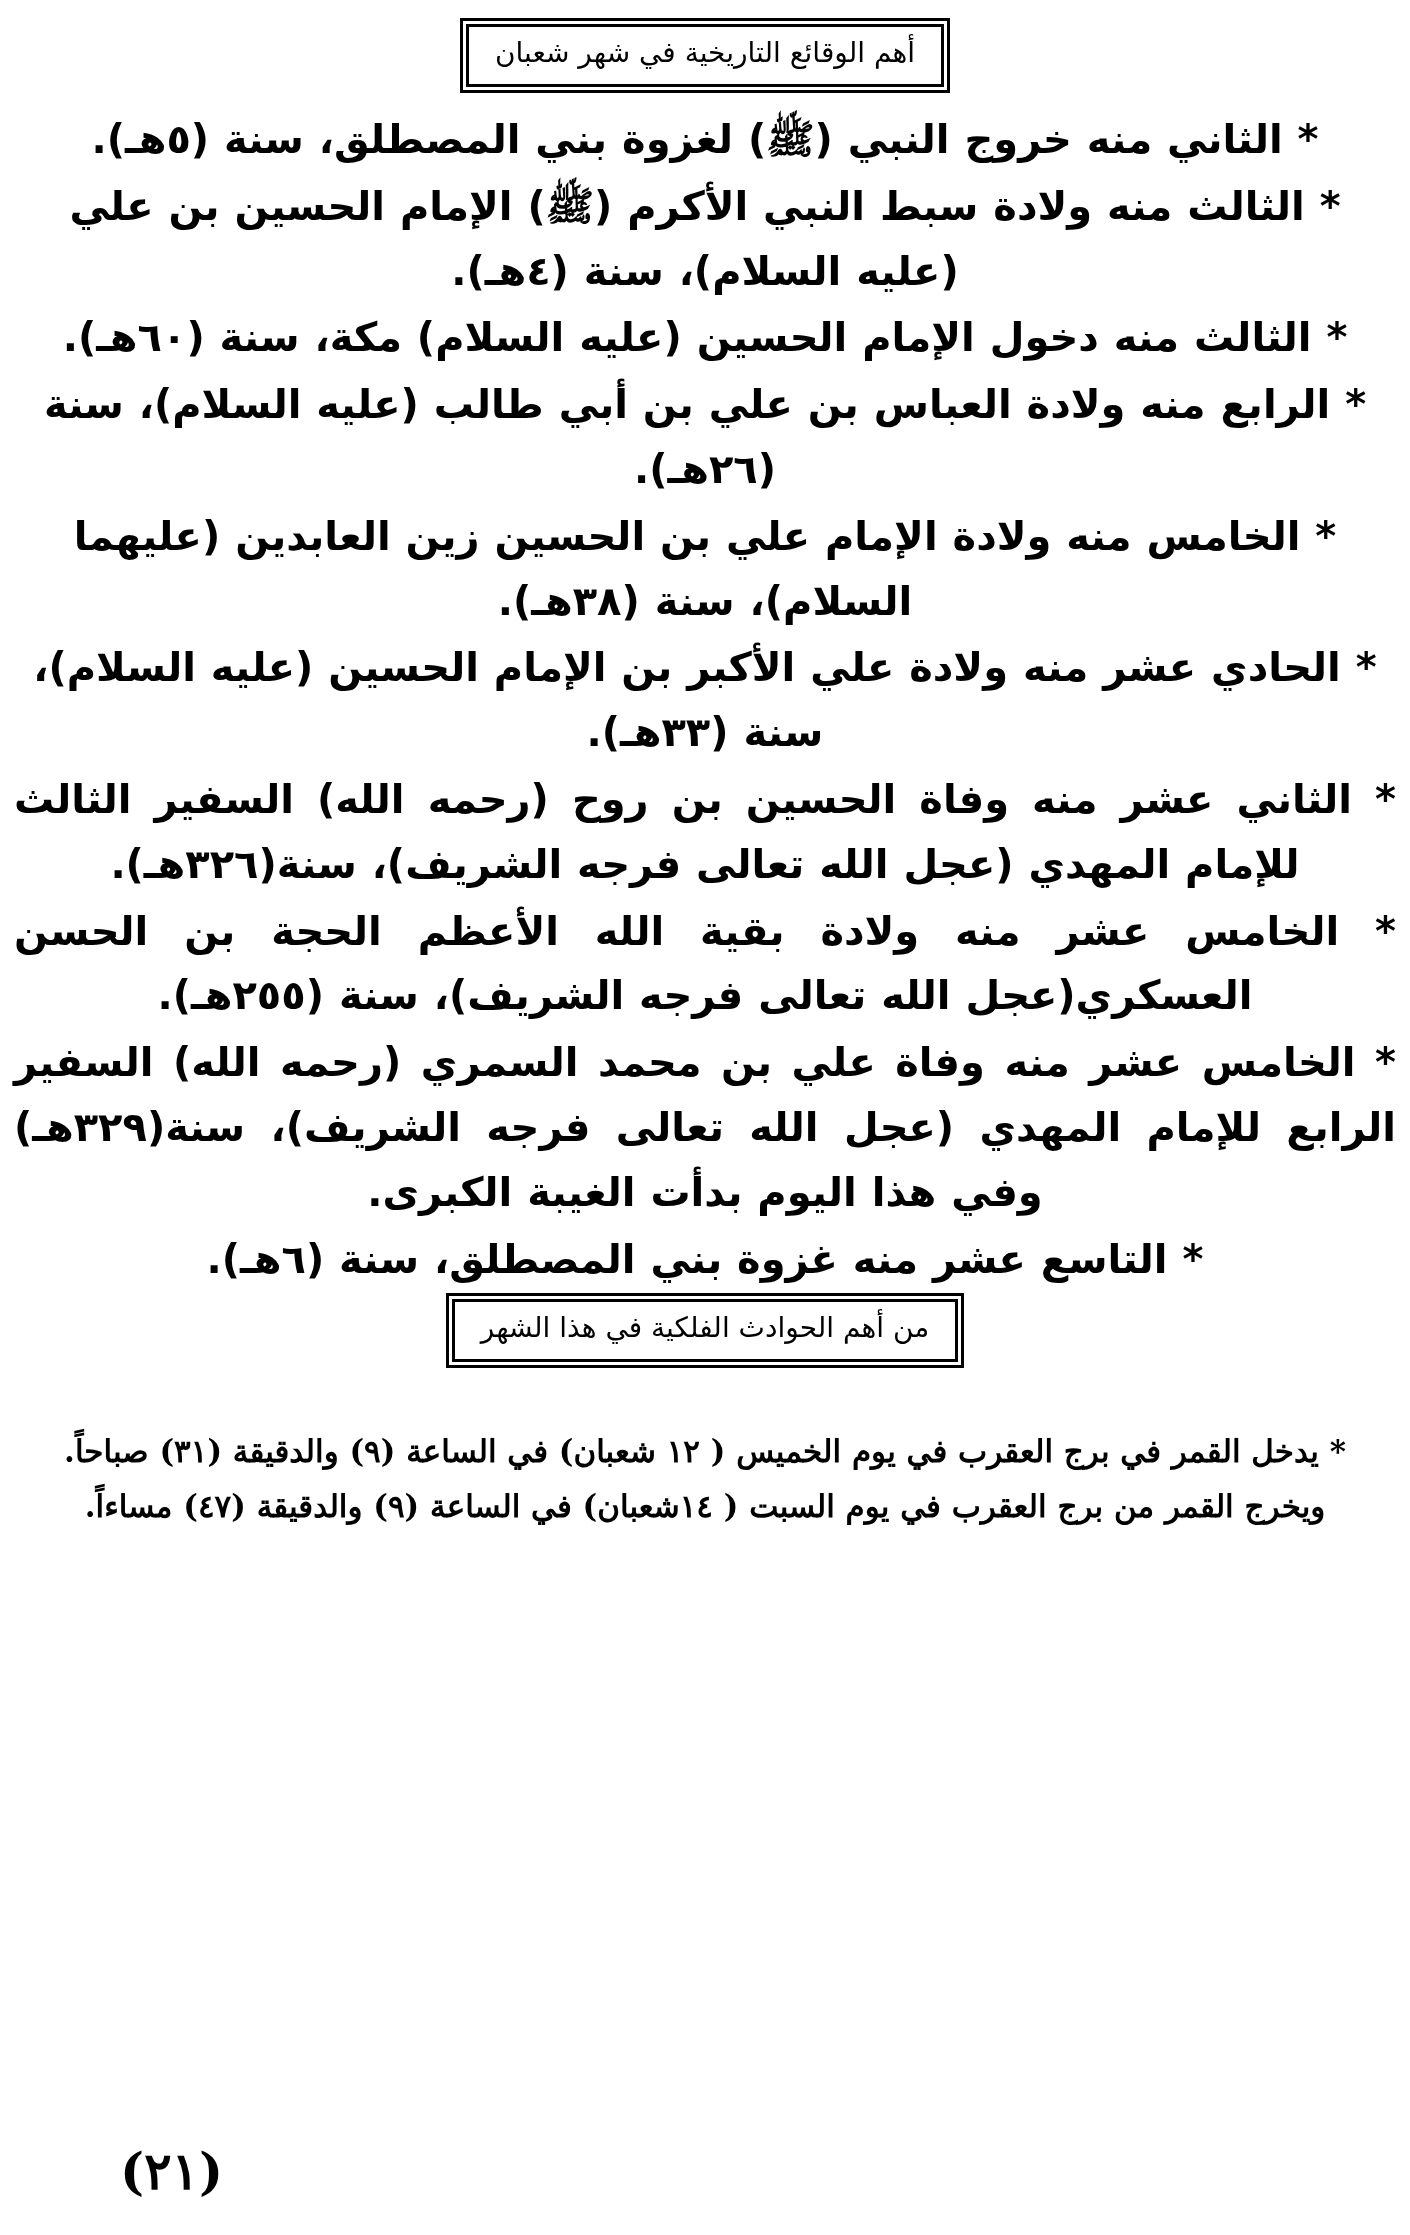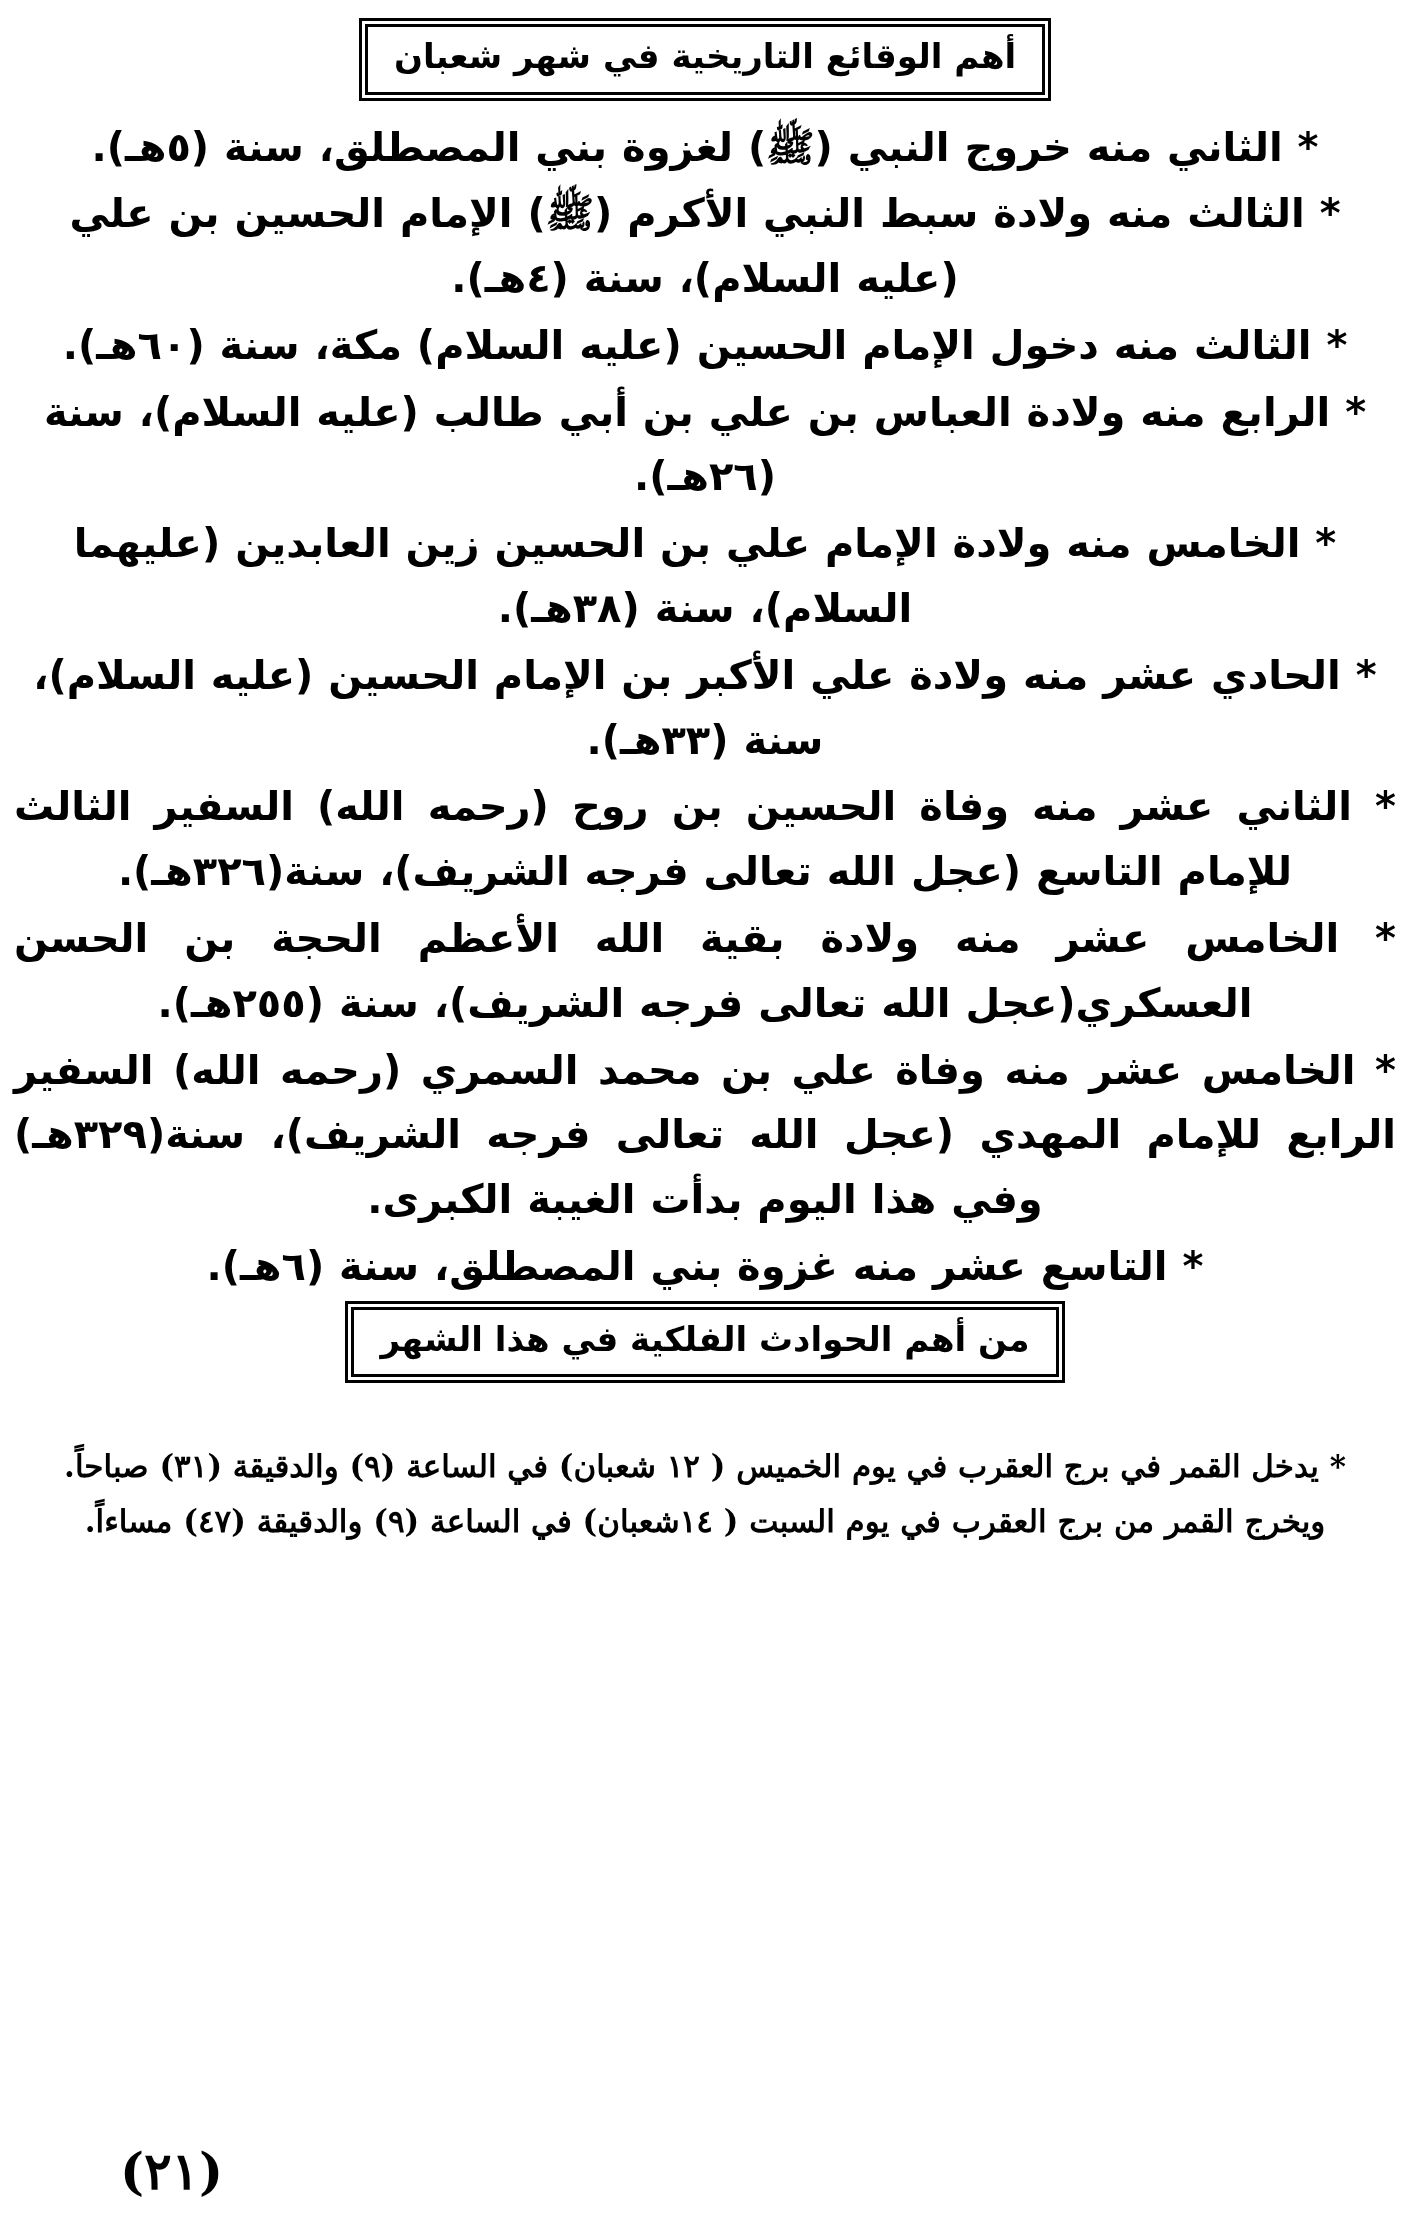--- a/index.html
+++ b/index.html
@@ -35,22 +35,22 @@
     padding: 3px;
     display: inline-block;
   }
   .heading-box-inner {
     border: 3px solid #000;
     padding: 8px 26px 14px 26px;
     display: block;
   }
   .heading-text {
     font-family: "DejaVu Sans", "Liberation Sans", sans-serif;
-    font-weight: bold;
-    font-size: 34px;
+    font-weight: normal;
+    font-size: 28px;
     line-height: 1.25;
     white-space: nowrap;
     text-align: right;
     letter-spacing: 0px;
   }
 
   #heading-one-wrap { margin-top: 18px; }
   #heading-one { margin-right: 0px; }
 
   
@@ -118,21 +118,21 @@
     </div>
   </div>
 
   <ul class="events">
     <li class="event-item">* الثاني منه خروج النبي (ﷺ) لغزوة بني المصطلق، سنة (٥هـ).</li>
     <li class="event-item">* الثالث منه ولادة سبط النبي الأكرم (ﷺ) الإمام الحسين بن علي (عليه السلام)، سنة (٤هـ).</li>
     <li class="event-item">* الثالث منه دخول الإمام الحسين (عليه السلام) مكة، سنة (٦٠هـ).</li>
     <li class="event-item">* الرابع منه ولادة العباس بن علي بن أبي طالب (عليه السلام)، سنة (٢٦هـ).</li>
     <li class="event-item">* الخامس منه ولادة الإمام علي بن الحسين زين العابدين (عليهما السلام)، سنة (٣٨هـ).</li>
     <li class="event-item">* الحادي عشر منه ولادة علي الأكبر بن الإمام الحسين (عليه السلام)، سنة (٣٣هـ).</li>
-    <li class="event-item wrap">* الثاني عشر منه وفاة الحسين بن روح (رحمه الله) السفير الثالث للإمام التاسع (عجل الله تعالى فرجه الشريف)، سنة(٣٢٦هـ).</li>
+    <li class="event-item wrap">* الثاني عشر منه وفاة الحسين بن روح (رحمه الله) السفير الثالث للإمام المهدي (عجل الله تعالى فرجه الشريف)، سنة(٣٢٦هـ).</li>
     <li class="event-item wrap">* الخامس عشر منه ولادة بقية الله الأعظم الحجة بن الحسن العسكري(عجل الله تعالى فرجه الشريف)، سنة (٢٥٥هـ).</li>
     <li class="event-item wrap">* الخامس عشر منه وفاة علي بن محمد السمري (رحمه الله) السفير الرابع للإمام المهدي (عجل الله تعالى فرجه الشريف)،  سنة(٣٢٩هـ) وفي هذا اليوم بدأت الغيبة الكبرى.</li>
     <li class="event-item">* التاسع عشر منه غزوة بني المصطلق، سنة (٦هـ).</li>
   </ul>
 
   <div class="heading-box-wrap" id="heading-two-wrap">
     <div class="heading-box" id="heading-two">
       <div class="heading-box-inner">
         <div class="heading-text">من أهم الحوادث الفلكية في هذا الشهر</div>
       </div>

